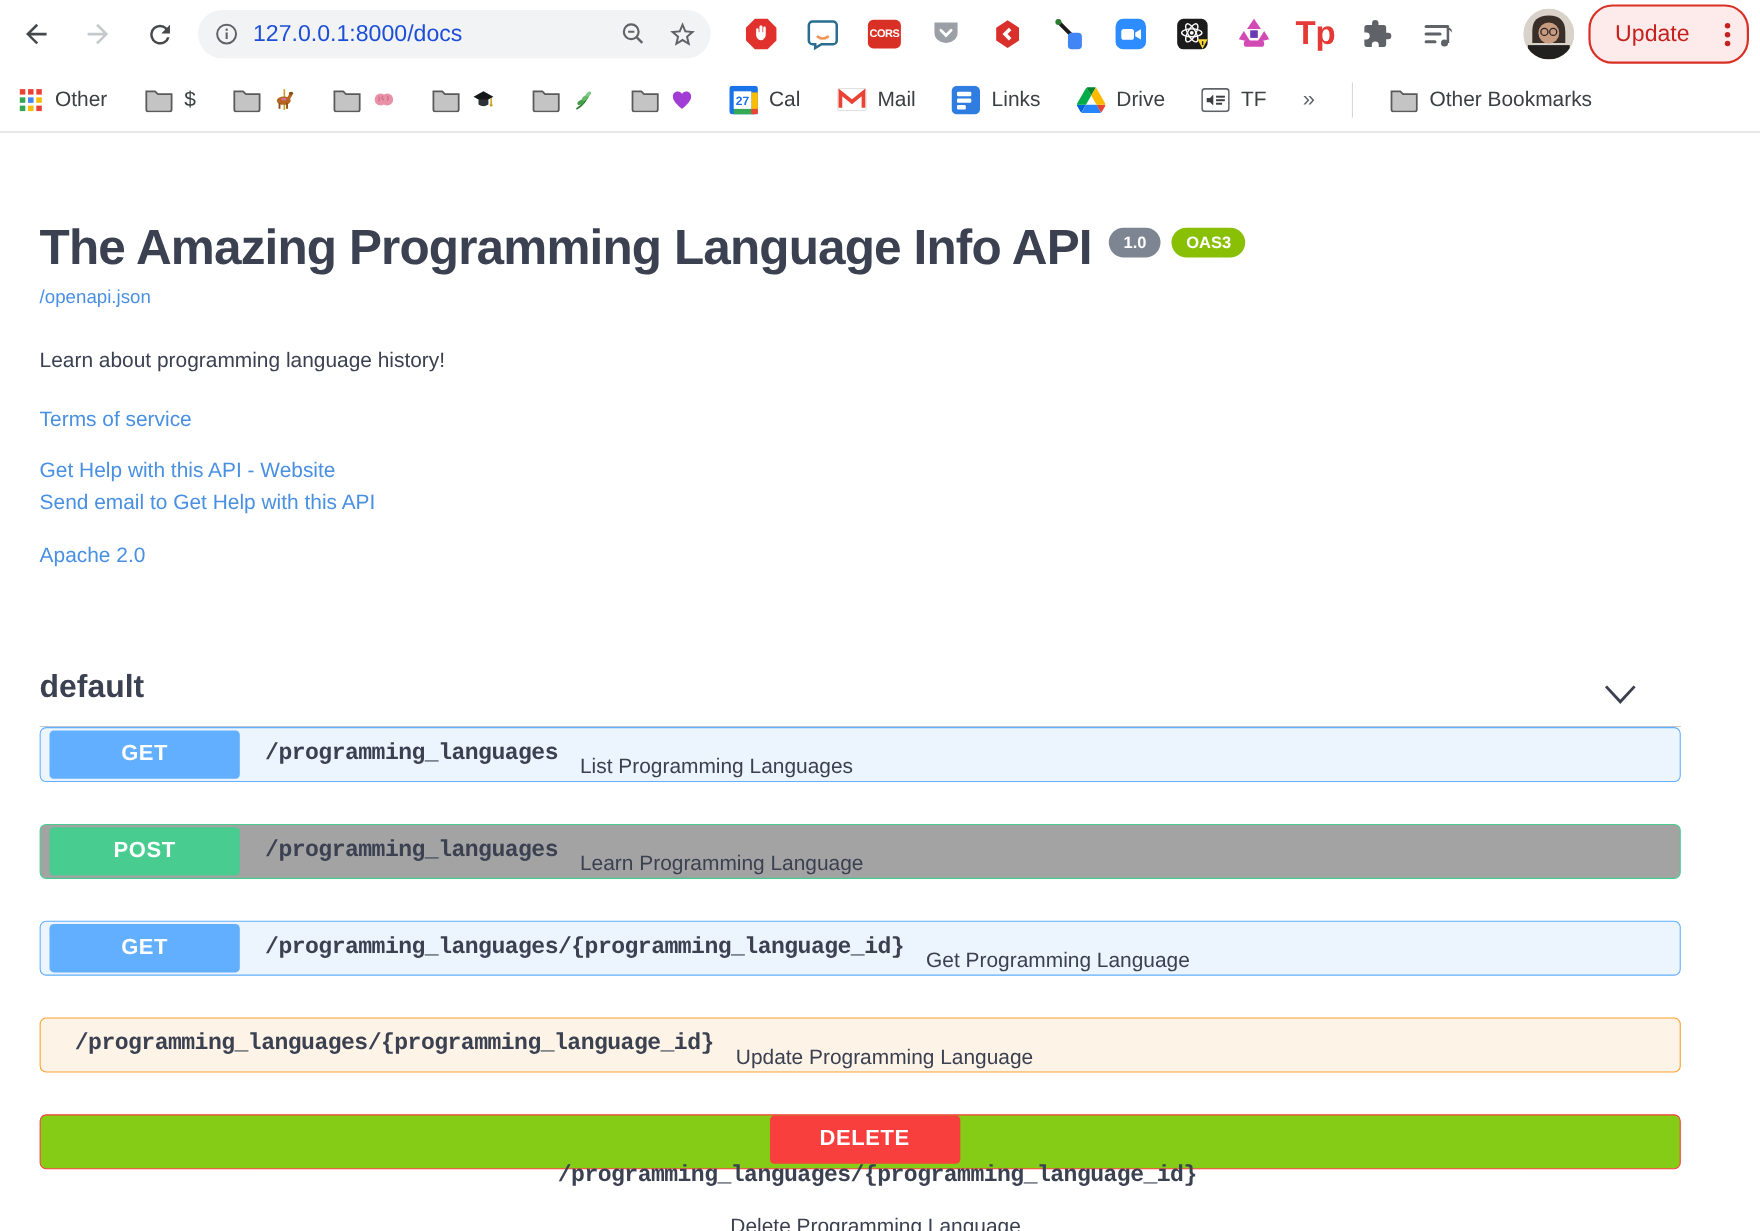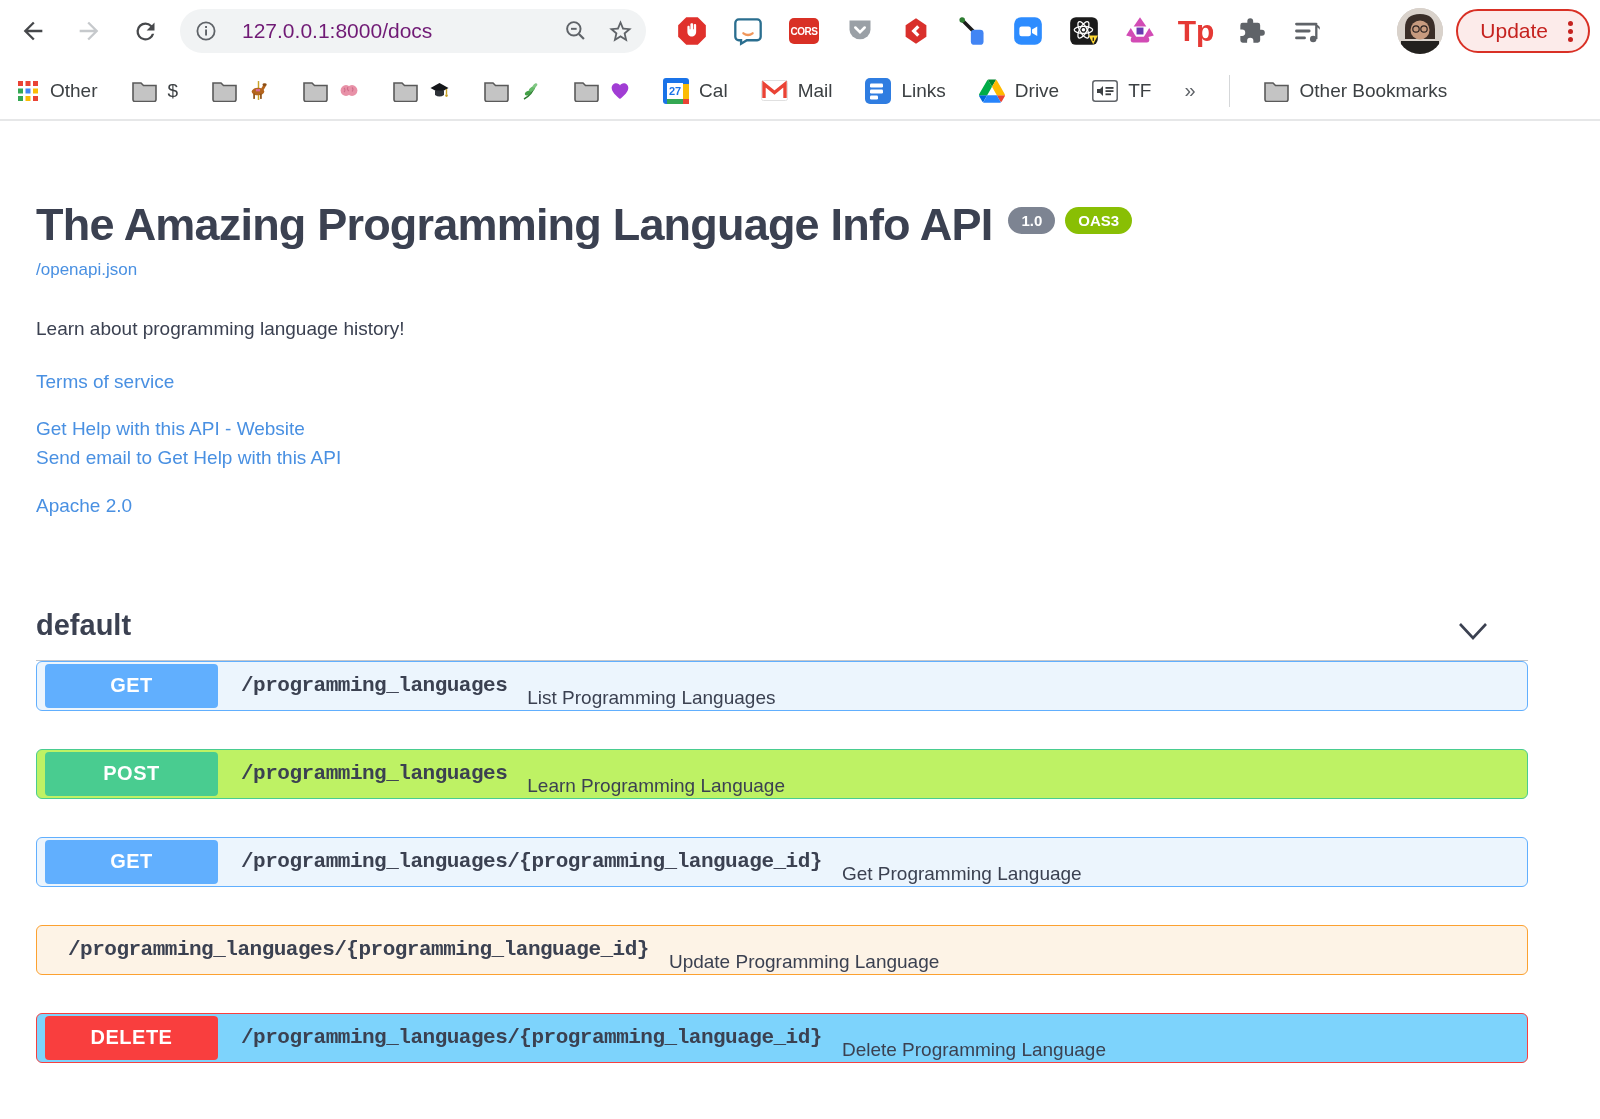--- a/index.html
+++ b/index.html
@@ -8,32 +8,32 @@
     width:1600px; height:1119px; background:#fff; overflow:hidden;
     font-family:"Liberation Sans", sans-serif; color:#202124;
   }
   
   .toolbar { height:62px; display:flex; align-items:center; padding:0 10px 0 16px; background:#fff; }
   .nav-btn { width:34px; height:34px; display:flex; align-items:center; justify-content:center; flex:0 0 auto; }
   .omnibox {
     width:466px; height:44px; background:#f1f3f4; border-radius:22px;
     display:flex; align-items:center; padding:0 12px 0 14px; margin-left:18px; flex:0 0 auto;
   }
-  .omni-url { font-size:21px; color:#701a75; margin-left:24px; flex:1; white-space:nowrap; }
+  .omni-url { font-size:21px; color:#1d4ed8; margin-left:12px; flex:1; white-space:nowrap; }
   .omni-right { display:flex; align-items:center; gap:18px; }
   .ext-row { display:flex; gap:24px; margin-left:30px; align-items:center; }
   .ext { width:32px; height:32px; display:flex; align-items:center; justify-content:center; position:relative; flex:0 0 auto; }
   .cors-box { width:30px; height:26px; background:#d93025; border-radius:5px; color:#fff; font-weight:bold;
     font-size:10px; display:flex; align-items:center; justify-content:center; letter-spacing:-0.5px; }
   .tp-text { color:#e53935; font-weight:bold; font-size:30px; font-family:"Liberation Sans",sans-serif; }
   .profile-area { margin-left:auto; display:flex; align-items:center; gap:13px; }
   .avatar { width:46px; height:46px; border-radius:50%; overflow:hidden; background:#cfc8c2; flex:0 0 auto; }
   .update-pill {
-    height:44px; border:2px solid #d93025; border-radius:22px; background:#fcebea;
-    color:#c5221f; display:flex; align-items:center; padding:0 15px 0 22px; gap:20px; font-size:21px;
+    height:54px; border:2px solid #d93025; border-radius:22px; background:#fcebea;
+    color:#c5221f; display:flex; align-items:center; padding:0 15px 0 22px; gap:32px; font-size:21px;
   }
   .vdots { display:flex; flex-direction:column; gap:3px; }
   .vdots span { width:5px; height:5px; border-radius:50%; background:#c5221f; }
 
   
   .bookmarks {
     height:59px; display:flex; align-items:center; padding:0 16px; gap:33px;
     border-bottom:2px solid #e6e7e8; font-size:19px; color:#3c4043; background:#fff;
   }
   .bm { display:flex; align-items:center; gap:10px; flex:0 0 auto; }
@@ -60,23 +60,23 @@
     border-bottom:1px solid rgba(59,65,81,.3); padding-bottom:18px;
   }
   .section-title { font-size:29px; font-weight:bold; color:#3b4151; }
   .section-chevron { margin-right:38px; cursor:pointer; }
   .op {
     width:1492px; height:50px; border-radius:6px; border:1px solid; display:flex; align-items:center;
     padding-left:8px; margin-bottom:38px; background:#fff;
   }
   .op:first-of-type { margin-top:19px; }
   .op.get    { background:#ecf5fd; border-color:#61affe; }
-  .op.post   { background:#bef264; border-color:#49cc90; }
+  .op.post   { background:#a3a3a3; border-color:#49cc90; }
   .op.put    { background:#fdf3e6; border-color:#fca130; }
-  .op.delete { background:#7dd3fc; border-color:#f93e3e; }
+  .op.delete { background:#84cc16; border-color:#f93e3e;flex-direction:column; }
   .method {
     width:173px; height:44px; border-radius:4px; color:#fff; font-weight:bold; font-size:20px;
     display:flex; align-items:center; justify-content:center; letter-spacing:0.5px; flex:0 0 auto;
   }
   .method.get    { background:#61affe; }
   .method.post   { background:#49cc90; }
   .method.put    { background:#fca130; }
   .method.delete { background:#f93e3e; }
   .path { font-family:"Liberation Mono", monospace; font-weight:bold; font-size:21px; color:#3b4151;
           margin-left:23px; letter-spacing:-0.5px; white-space:nowrap; }

